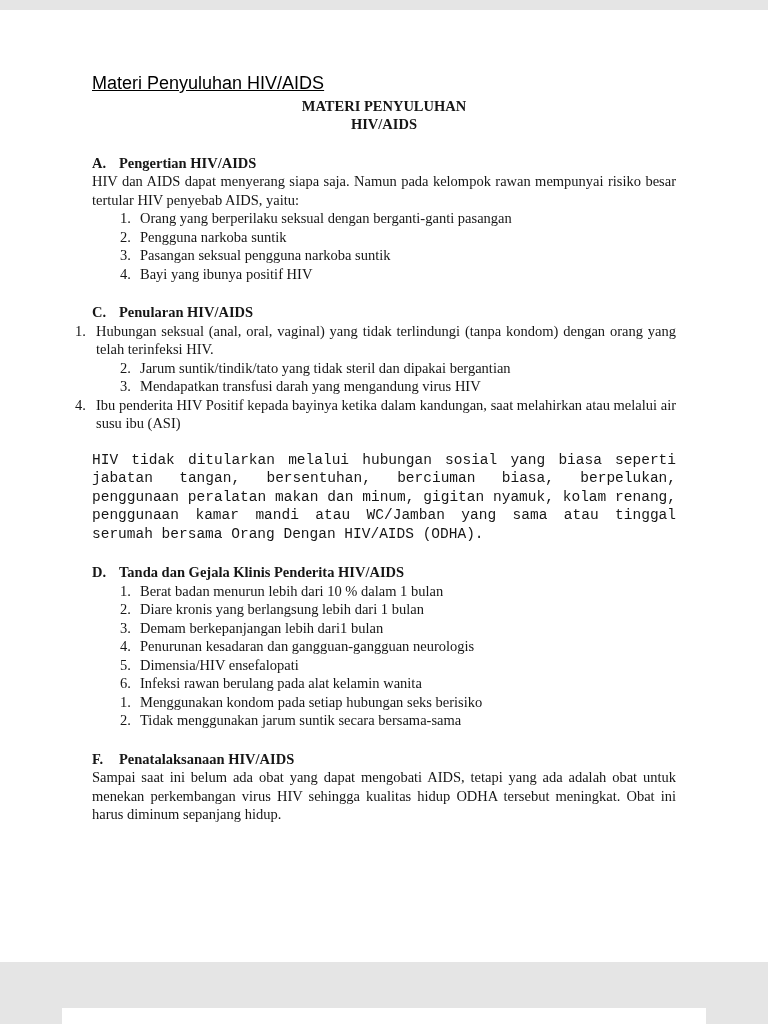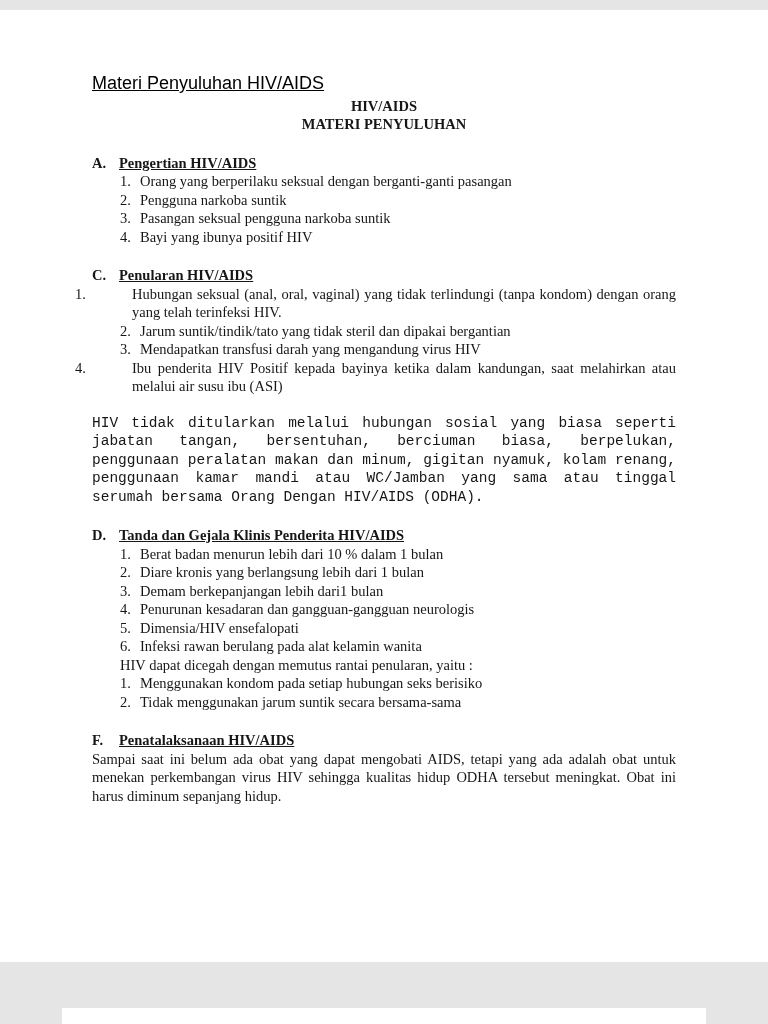--- a/index.html
+++ b/index.html
@@ -15,46 +15,47 @@
     height: 952px; background: #ffffff; box-sizing: border-box;
     padding: 64px 92px 16px 92px; overflow: hidden;
     font-size: 14.5px; line-height: 18.5px; color: #161616;
   }
   .doc-title {
     font-family: "Liberation Sans", sans-serif;
     font-size: 18px; font-weight: 400; color: #000;
     text-decoration: underline; margin: 0 0 4px 0;
   }
   .center-title { text-align: center; font-weight: 700; }
-  .sec-heading { font-weight: 700; margin-top: 20px; text-decoration: underline; }
+  .sec-heading { font-weight: 700; margin-top: 20px; }
   .sec-label { display: inline-block; width: 27px; }
   .para { text-align: justify; }
   .para.gap { margin-top: 18px; font-family: Liberation Mono, monospace; }
   .item { display: flex; }
   .item .marker { flex: 0 0 20px; }
   .item .item-text { flex: 1 1 auto; }
   .item.inner { margin-left: 28px; }
   .item.outer { margin-left: -17px; }
   .item.outer .marker { flex: 0 0 21px; }
-  .item.outer .item-text { text-align: justify; margin-left: 36px; }
+  .item.outer .item-text { text-align: justify; }
   .indent-line { margin-left: 28px; }
   .page-gap { height: 46px; flex: 0 0 auto; }
   .next-page { height: 16px; flex: 0 0 auto; background: #ffffff; margin: 0 62px; }
 </style>
 </head>
 <body style="background: rgb(229, 229, 229);">
 
 <div class="viewer">
   <div class="top-strip"></div>
   <div class="page" style="background: rgb(255, 255, 255); color: rgb(22, 22, 22);">
     <h1 class="doc-title">Materi Penyuluhan HIV/AIDS</h1>
+    <div class="center-title">MATERI PENYULUHAN</div>
     <div class="center-title">HIV/AIDS</div>
-    <div class="center-title">MATERI PENYULUHAN</div>
     <div id="content">
         <div class="sec-heading"><span class="sec-label">A.</span><span>Pengertian HIV/AIDS</span></div>
+        <div class="para">HIV dan AIDS dapat menyerang siapa saja. Namun pada kelompok rawan mempunyai risiko besar tertular HIV penyebab AIDS, yaitu:</div>
         <div class="item inner">
           <span class="marker">1.</span>
           <span class="item-text">Orang yang berperilaku seksual dengan berganti-ganti pasangan</span>
         </div>
         <div class="item inner">
           <span class="marker">2.</span>
           <span class="item-text">Pengguna narkoba suntik</span>
         </div>
         <div class="item inner">
           <span class="marker">3.</span>
@@ -100,21 +101,20 @@
           <span class="item-text">Penurunan kesadaran dan gangguan-gangguan neurologis</span>
         </div>
         <div class="item inner">
           <span class="marker">5.</span>
           <span class="item-text">Dimensia/HIV ensefalopati</span>
         </div>
         <div class="item inner">
           <span class="marker">6.</span>
           <span class="item-text">Infeksi rawan berulang pada alat kelamin wanita</span>
         </div>
-        <div class="indent-line">HIV dapat dicegah dengan memutus rantai penularan, yaitu :</div>
         <div class="item inner">
           <span class="marker">1.</span>
           <span class="item-text">Menggunakan kondom pada setiap hubungan seks berisiko</span>
         </div>
         <div class="item inner">
           <span class="marker">2.</span>
           <span class="item-text">Tidak menggunakan jarum suntik secara bersama-sama</span>
         </div>
         <div class="sec-heading"><span class="sec-label">F.</span><span>Penatalaksanaan HIV/AIDS</span></div>
         <div class="para">Sampai saat ini belum ada obat yang dapat mengobati AIDS, tetapi yang ada adalah obat untuk menekan perkembangan virus HIV sehingga kualitas hidup ODHA tersebut meningkat. Obat ini harus diminum sepanjang hidup.</div>

